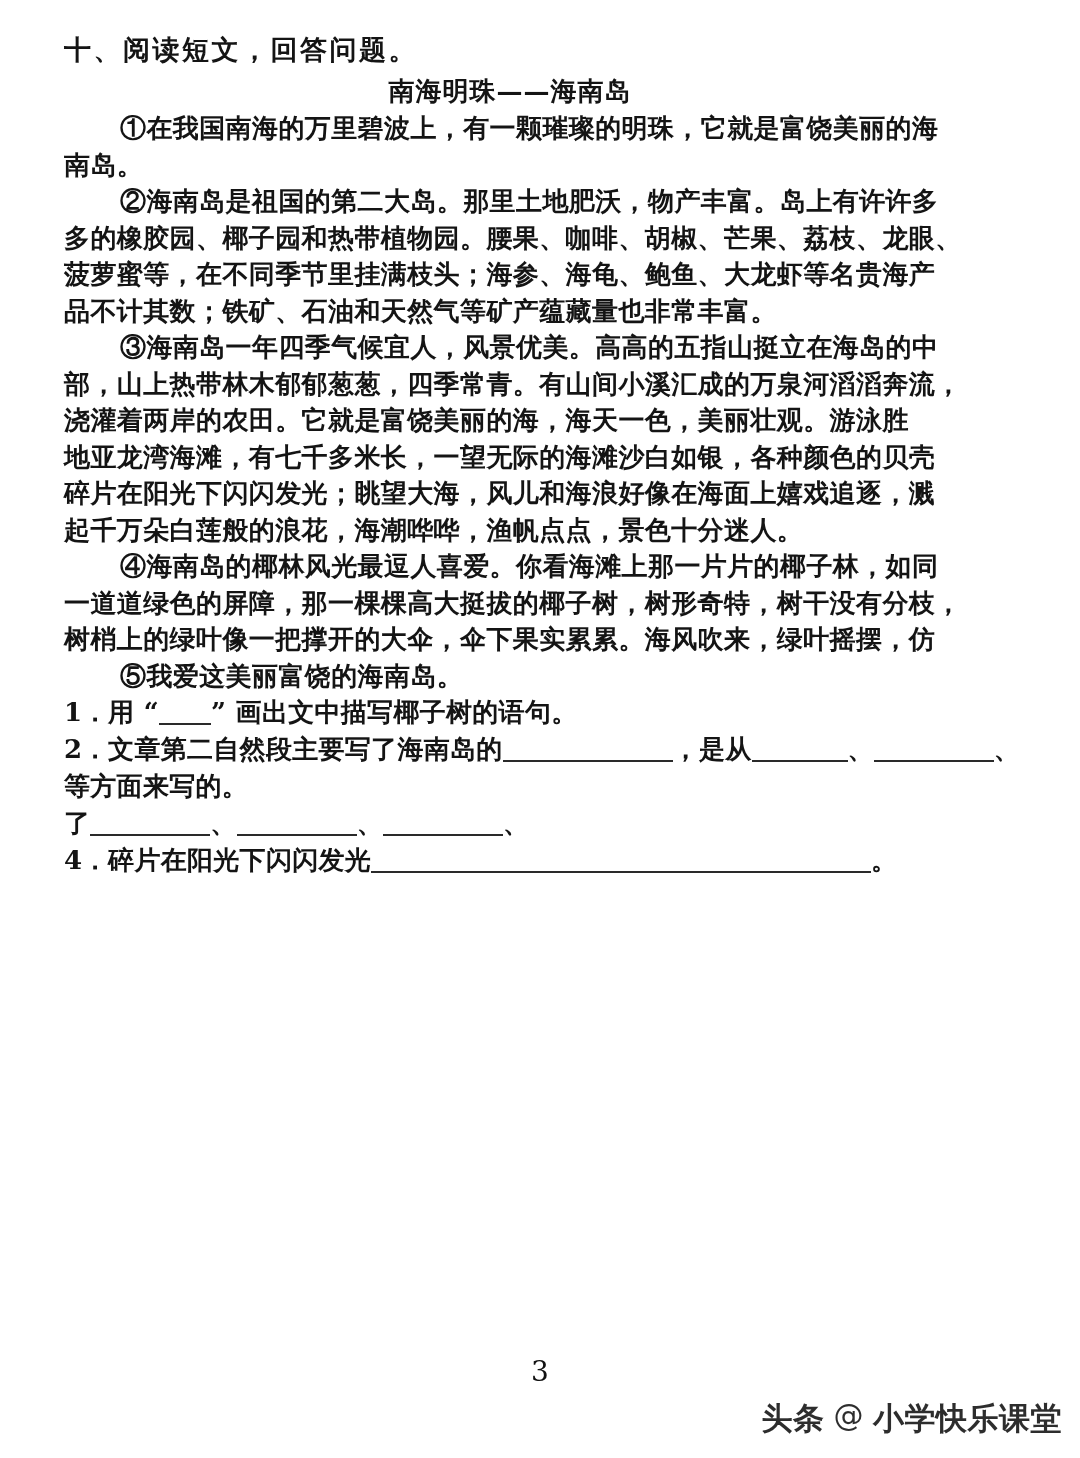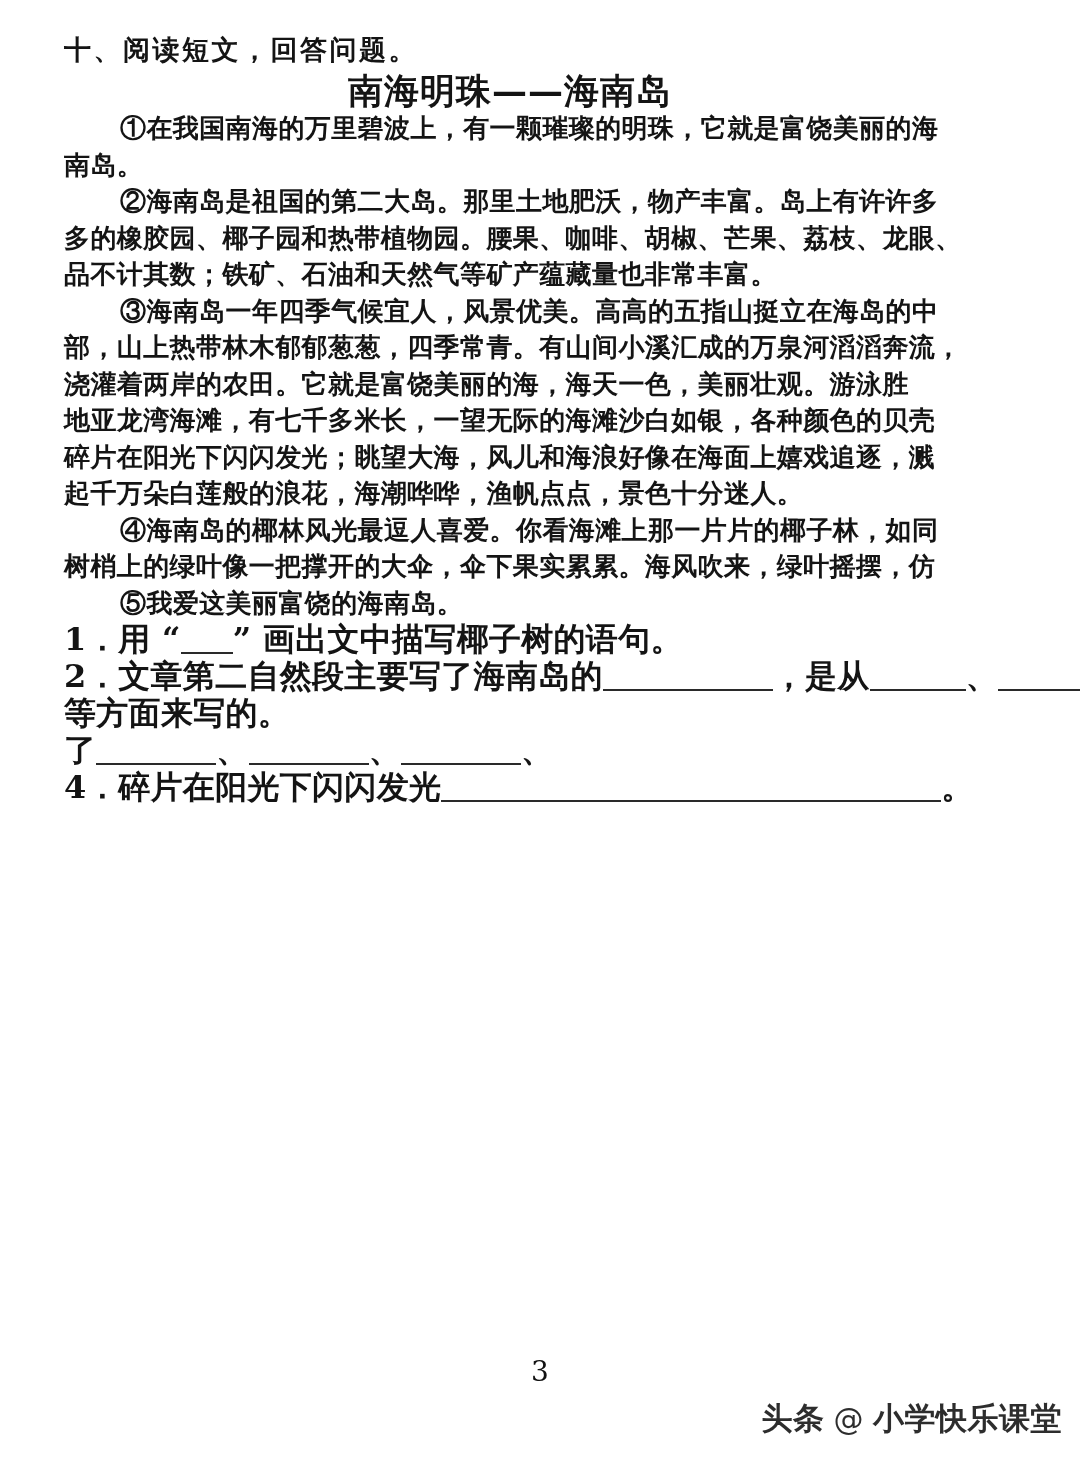--- a/index.html
+++ b/index.html
@@ -45,40 +45,40 @@
   .heading {
     font-size: 27px;
     line-height: 40px;
     font-weight: 700;
     letter-spacing: 2.5px;
     margin-bottom: 2px;
   }
 
   .title {
     text-align: center;
-    font-size: 35px;
+    font-size: 26px;
     line-height: 38px;
     font-weight: 700;
     letter-spacing: 1px;
     padding-right: 60px;
   }
 
   .para {
     margin: 0;
     padding: 0;
   }
 
   .indent {
     display: inline-block;
     width: 56px;
   }
 
   
   .q {
-    font-size: 32px;
+    font-size: 26px;
     line-height: 37px;
     font-weight: 700;
     letter-spacing: 0.3px;
     white-space: nowrap;
     color: #141414;
   }
 
   .qnum {
     letter-spacing: 0px;
   }
@@ -111,21 +111,21 @@
     color: #111111;
     font-weight: 400;
   }
 
   
   .watermark {
     position: absolute;
     right: 18px;
     top: 1398px;
     display: flex;
-    align-items: center;
+    align-items: flex-start;
     gap: 9px;
     font-family: "DejaVu Sans", "Liberation Sans", sans-serif;
     font-size: 31px;
     font-weight: 700;
     color: #1c1c1c;
     letter-spacing: 0.5px;
     text-shadow: 1px 1px 0 rgba(255,255,255,0.9);
     opacity: 0.92;
   }
   .watermark .wm-at {
@@ -145,34 +145,36 @@
     <div class="ln title">南海明珠——海南岛</div>
 
     <div class="para">
       <div class="ln"><span class="indent"></span><span>①在我国南海的万里碧波上，有一颗璀璨的明珠，它就是富饶美丽的海</span></div>
       <div class="ln">南岛。</div>
     </div>
 
     <div class="para">
       <div class="ln"><span class="indent"></span><span>②海南岛是祖国的第二大岛。那里土地肥沃，物产丰富。岛上有许许多</span></div>
       <div class="ln">多的橡胶园、椰子园和热带植物园。腰果、咖啡、胡椒、芒果、荔枝、龙眼、</div>
+      <div class="ln">菠萝蜜等，在不同季节里挂满枝头；海参、海龟、鲍鱼、大龙虾等名贵海产</div>
       <div class="ln">品不计其数；铁矿、石油和天然气等矿产蕴藏量也非常丰富。</div>
     </div>
 
     <div class="para">
       <div class="ln"><span class="indent"></span><span>③海南岛一年四季气候宜人，风景优美。高高的五指山挺立在海岛的中</span></div>
       <div class="ln">部，山上热带林木郁郁葱葱，四季常青。有山间小溪汇成的万泉河滔滔奔流，</div>
       <div class="ln">浇灌着两岸的农田。它就是富饶美丽的海，海天一色，美丽壮观。游泳胜</div>
       <div class="ln">地亚龙湾海滩，有七千多米长，一望无际的海滩沙白如银，各种颜色的贝壳</div>
       <div class="ln">碎片在阳光下闪闪发光；眺望大海，风儿和海浪好像在海面上嬉戏追逐，溅</div>
       <div class="ln">起千万朵白莲般的浪花，海潮哗哗，渔帆点点，景色十分迷人。</div>
     </div>
 
     <div class="para">
       <div class="ln"><span class="indent"></span><span>④海南岛的椰林风光最逗人喜爱。你看海滩上那一片片的椰子林，如同</span></div>
+      <div class="ln">一道道绿色的屏障，那一棵棵高大挺拔的椰子树，树形奇特，树干没有分枝，</div>
       <div class="ln">树梢上的绿叶像一把撑开的大伞，伞下果实累累。海风吹来，绿叶摇摆，仿</div>
     </div>
 
     <div class="para">
       <div class="ln"><span class="indent"></span><span>⑤我爱这美丽富饶的海南岛。</span></div>
     </div>
 
     <div class="q">
       <span class="qnum">1．</span><span>用 “</span><span class="blank blank-xs"></span><span>” 画出文中描写椰子树的语句。</span>
     </div>

